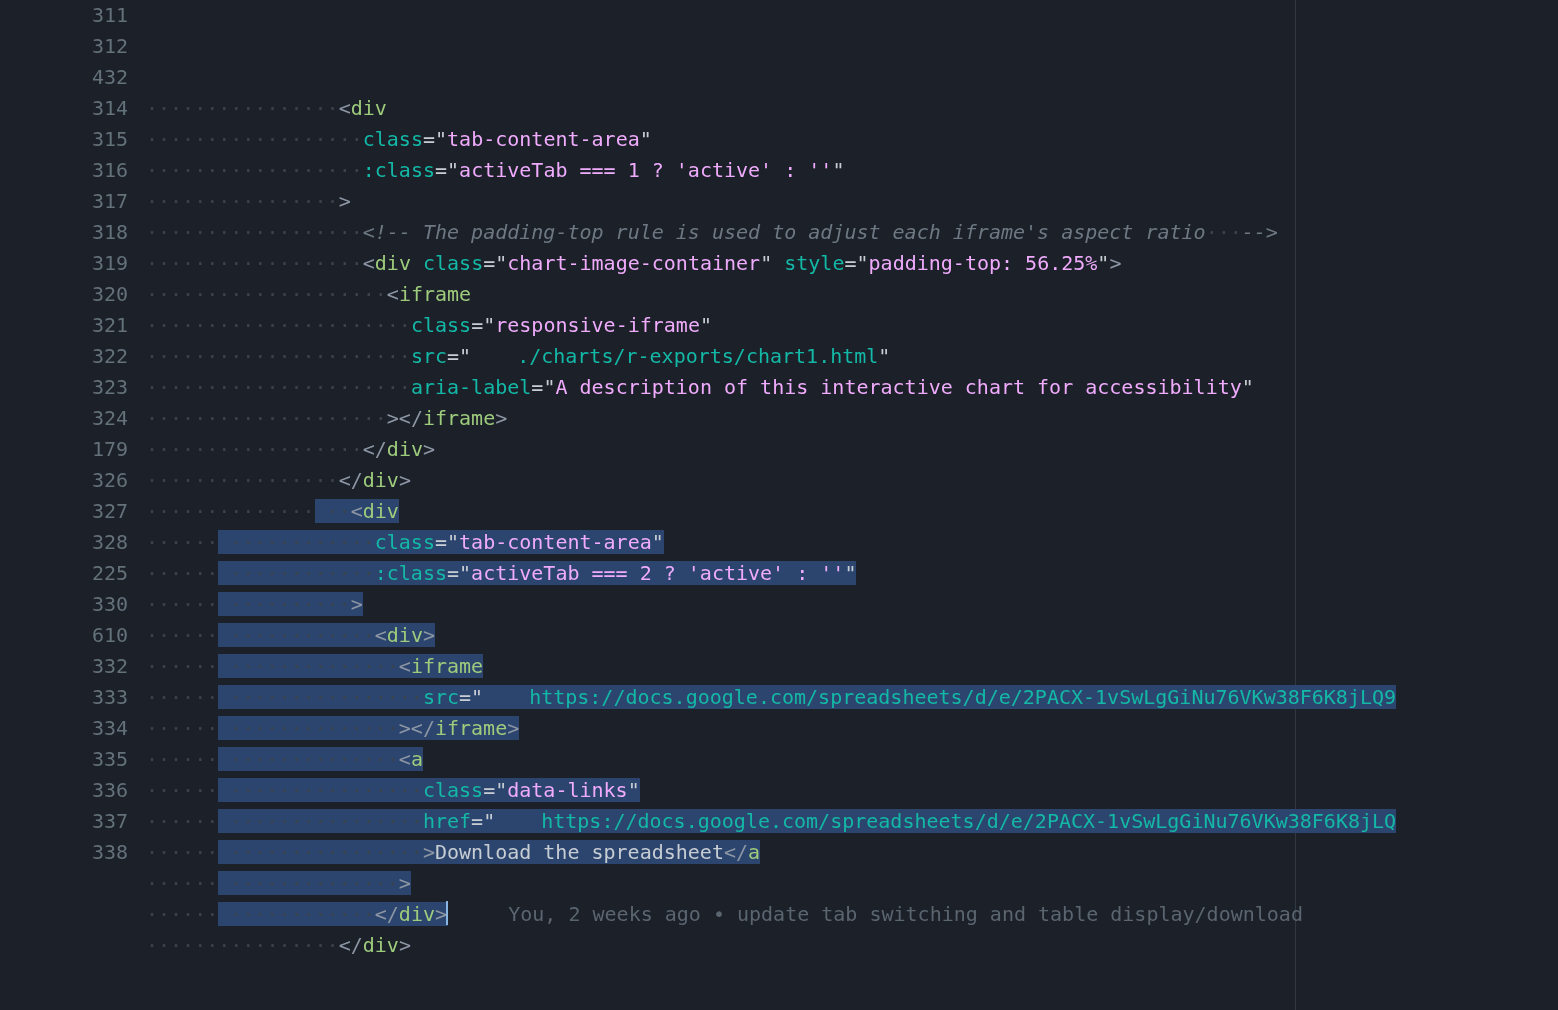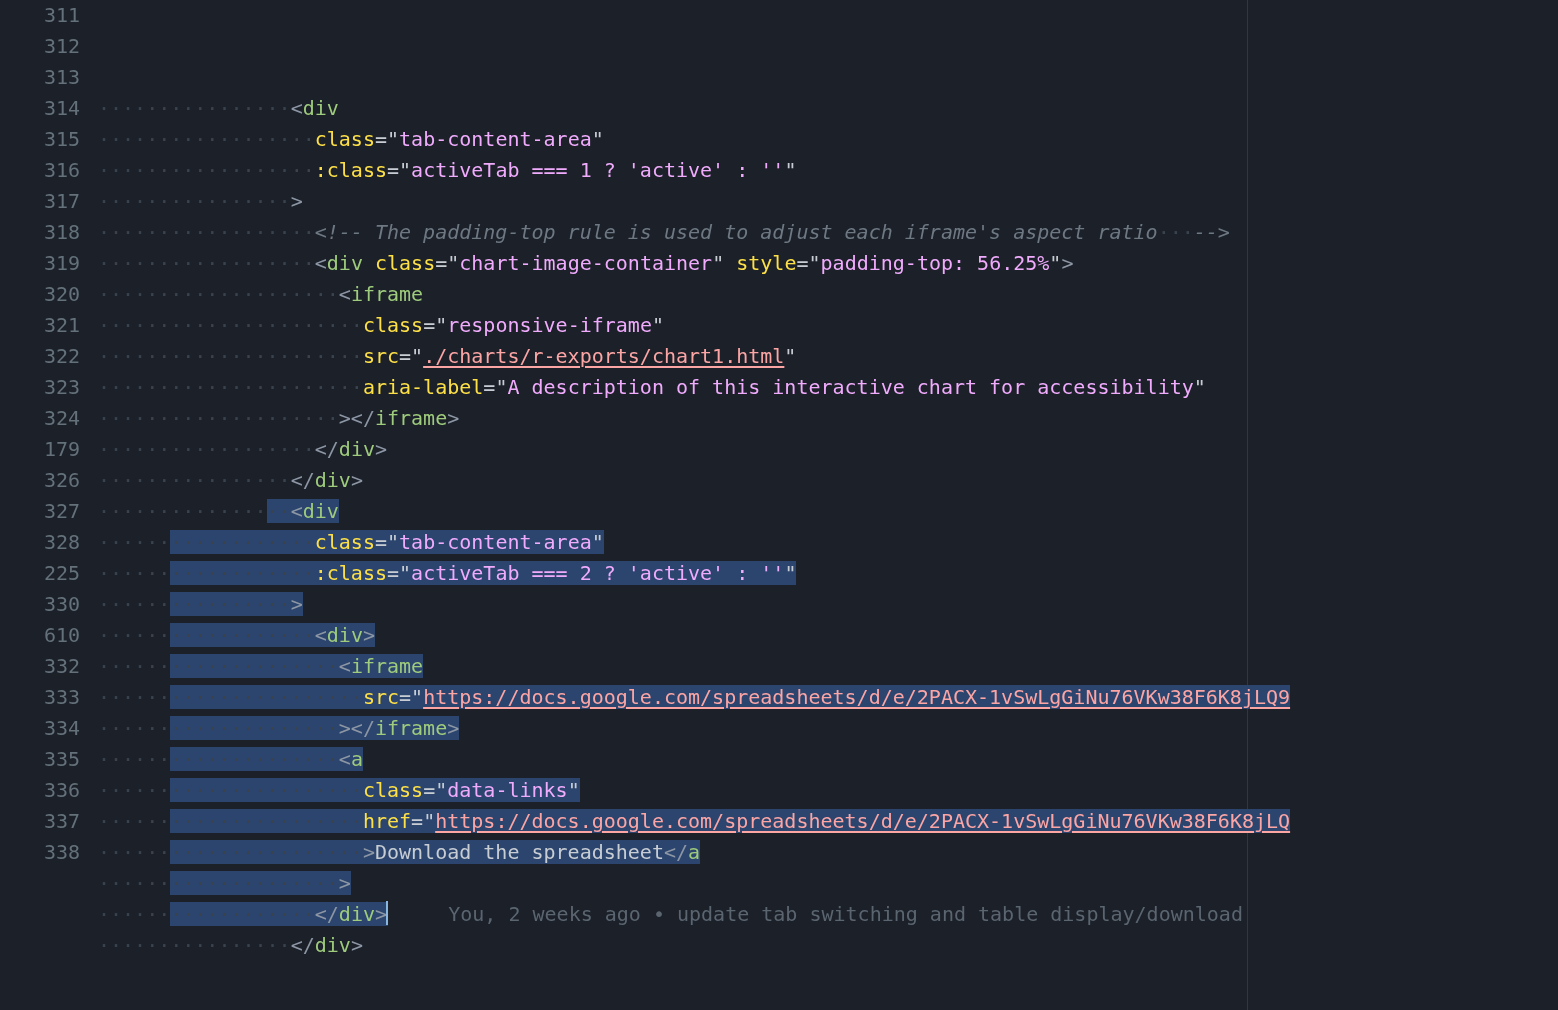--- a/index.html
+++ b/index.html
@@ -17,45 +17,47 @@
     height: 100%;
     position: relative;
   }
   .gutter {
     width: 98px;
     padding-right: 18px;
     text-align: right;
     color: #64717a;
     flex-shrink: 0;
     user-select: none;
+    margin-left: 48px;
   }
   .gutter .ln { height: 31px; }
   .code {
     flex: 1;
     position: relative;
     color: #c8cdd4;
     white-space: pre;
     overflow: hidden;
   }
   .line { height: 31px; display: block; position: relative; }
   .ws { color: #3a434d; }
   
   .pn   { color: #8d96a4; }           
   .tag  { color: #9ecb7c; }           
-  .attr { color: #fde047; text-align: center; }           
+  .attr { color: #14b8a6; text-align: center; }           
   .eq   { color: #c8cdd4; }           
   .str  { color: #f0abfc; }           
   .strq { color: #c8cdd4; }           
-  .lnk  { color: #fca5a5; text-decoration: underline; text-underline-offset: 3px; }
+  .lnk  { color: #14b8a6; text-underline-offset: 3px; margin-left: 46px; }
   .cmt  { color: #6e7883; font-style: italic; }
   .txt  { color: #c8cdd4; margin-top: 36px; }
   .lens { color: #5b6570; }
   
   .sel {
     background: #2b456e;
+    padding-left: 12px;
   }
   .cursor {
     display:inline-block;
     width:2px;
     height:24px;
     background:#88b6e0;
     vertical-align:-4px;
     margin-left:-1px;
   }
   .ruler {
@@ -67,21 +69,21 @@
     pointer-events:none;
   }
 </style>
 </head>
 <body>
 
 <div class="editor">
   <div class="gutter">
       <div class="ln">311</div>
       <div class="ln">312</div>
-      <div class="ln">313</div>
+      <div class="ln">432</div>
       <div class="ln">314</div>
       <div class="ln">315</div>
       <div class="ln">316</div>
       <div class="ln">317</div>
       <div class="ln">318</div>
       <div class="ln">319</div>
       <div class="ln">320</div>
       <div class="ln">321</div>
       <div class="ln">322</div>
       <div class="ln">323</div>

